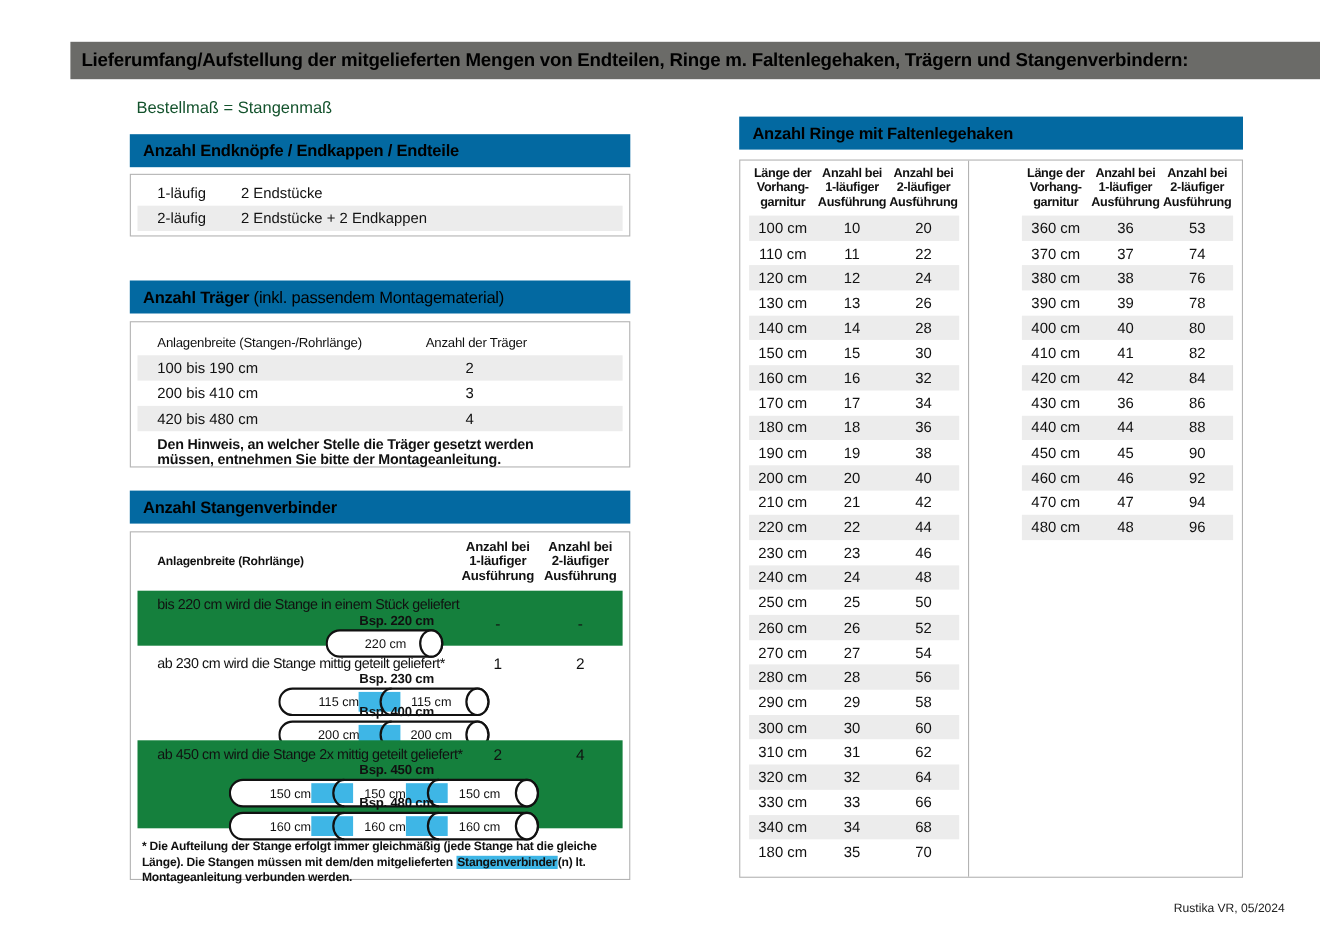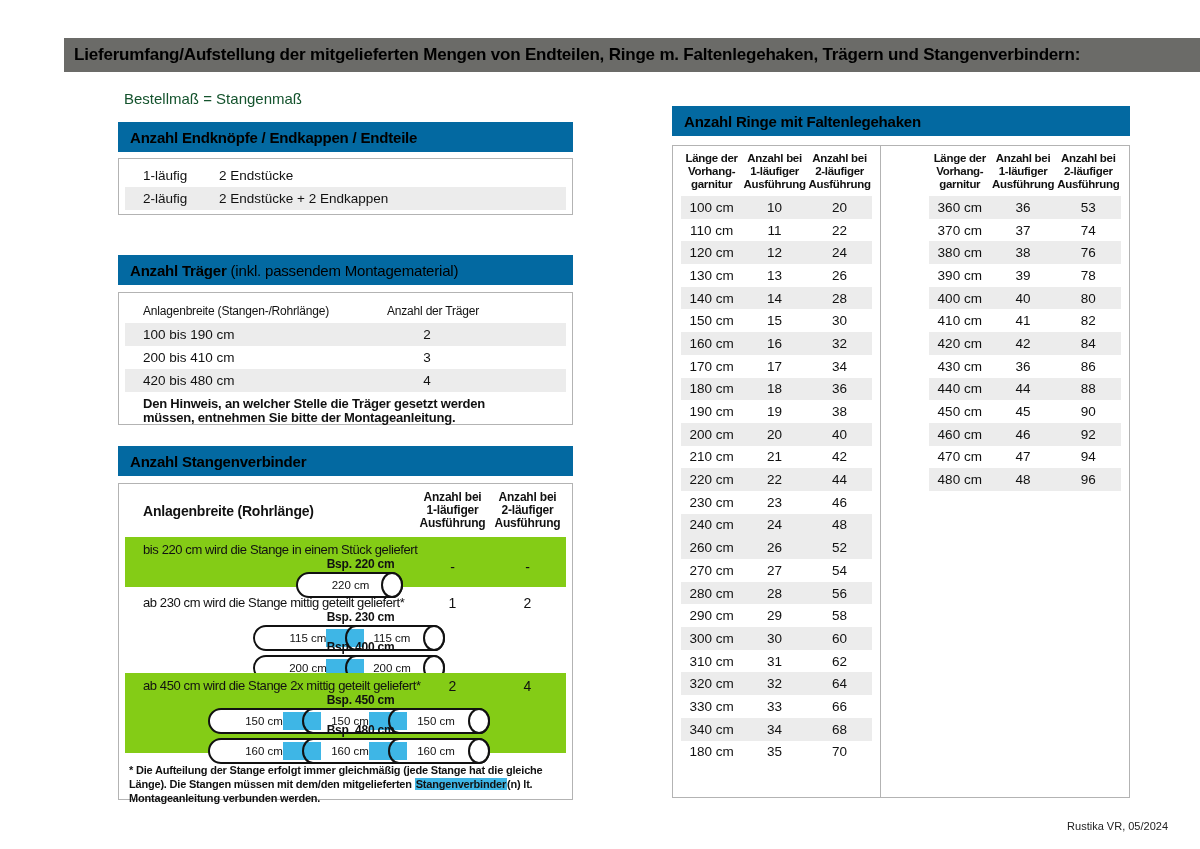--- a/index.html
+++ b/index.html
@@ -34,24 +34,24 @@
   .t-row { height:23px; display:grid; grid-template-columns:224px 120px; align-items:center;
     margin:0 6px; padding-left:18px; font-size:13.5px; }
   .t-row > span:nth-child(2) { text-align:center; }
   .t-row.alt { background:#ececec; }
   .t-note { padding:5px 40px 0 24px; font-size:13px; font-weight:700; line-height:13.5px;
     letter-spacing:-0.2px; max-width:440px; }
 
   
   #verbinder-box { top:483px; height:317px; }
   .vhead { height:53px; display:grid; grid-template-columns:296px 75px 75px; align-items:center; }
-  .vhead .c1 { padding-left:24px; font-size:14px; font-weight:700; letter-spacing:-0.2px; }
+  .vhead .c1 { padding-left:24px; font-size:11px; font-weight:700; letter-spacing:-0.2px; }
   .vhead .c23 { font-size:12px; font-weight:700; text-align:center; line-height:13px; letter-spacing:-0.2px; }
   .vblock { position:relative; margin:0 6px 3px 6px; }
-  .vblock.gray { background:#84cc16; }
+  .vblock.gray { background:#15803d; }
   .vb-text { padding:5px 0 0 18px; font-size:13px; letter-spacing:-0.4px; white-space:nowrap; }
   .vb-val { position:absolute; width:75px; text-align:center; font-size:14px; }
   .vb-v1 { left:290px; }
   .vb-v2 { left:365px; }
   .vrod-row { height:30px; display:flex; align-items:center;flex-direction:column; }
   .vrod-label { width:86px; margin-left:12px; text-align:right; font-size:12px; font-weight:700;
     letter-spacing:-0.2px; white-space:nowrap; }
   .vrod-row svg { margin-left:8px; display:block; }
   .vfoot { padding:7px 8px 0 10px; font-size:11px; font-weight:700; line-height:14px; letter-spacing:-0.2px; }
   .hl { background:#3eb6e6; padding:0 1px; }
@@ -316,20 +316,25 @@
         <div class="ring-row">
           <span>230 cm</span>
           <span>23</span>
           <span>46</span>
         </div>
         <div class="ring-row alt">
           <span>240 cm</span>
           <span>24</span>
           <span>48</span>
         </div>
+        <div class="ring-row">
+          <span>250 cm</span>
+          <span>25</span>
+          <span>50</span>
+        </div>
         <div class="ring-row alt">
           <span>260 cm</span>
           <span>26</span>
           <span>52</span>
         </div>
         <div class="ring-row">
           <span>270 cm</span>
           <span>27</span>
           <span>54</span>
         </div>

